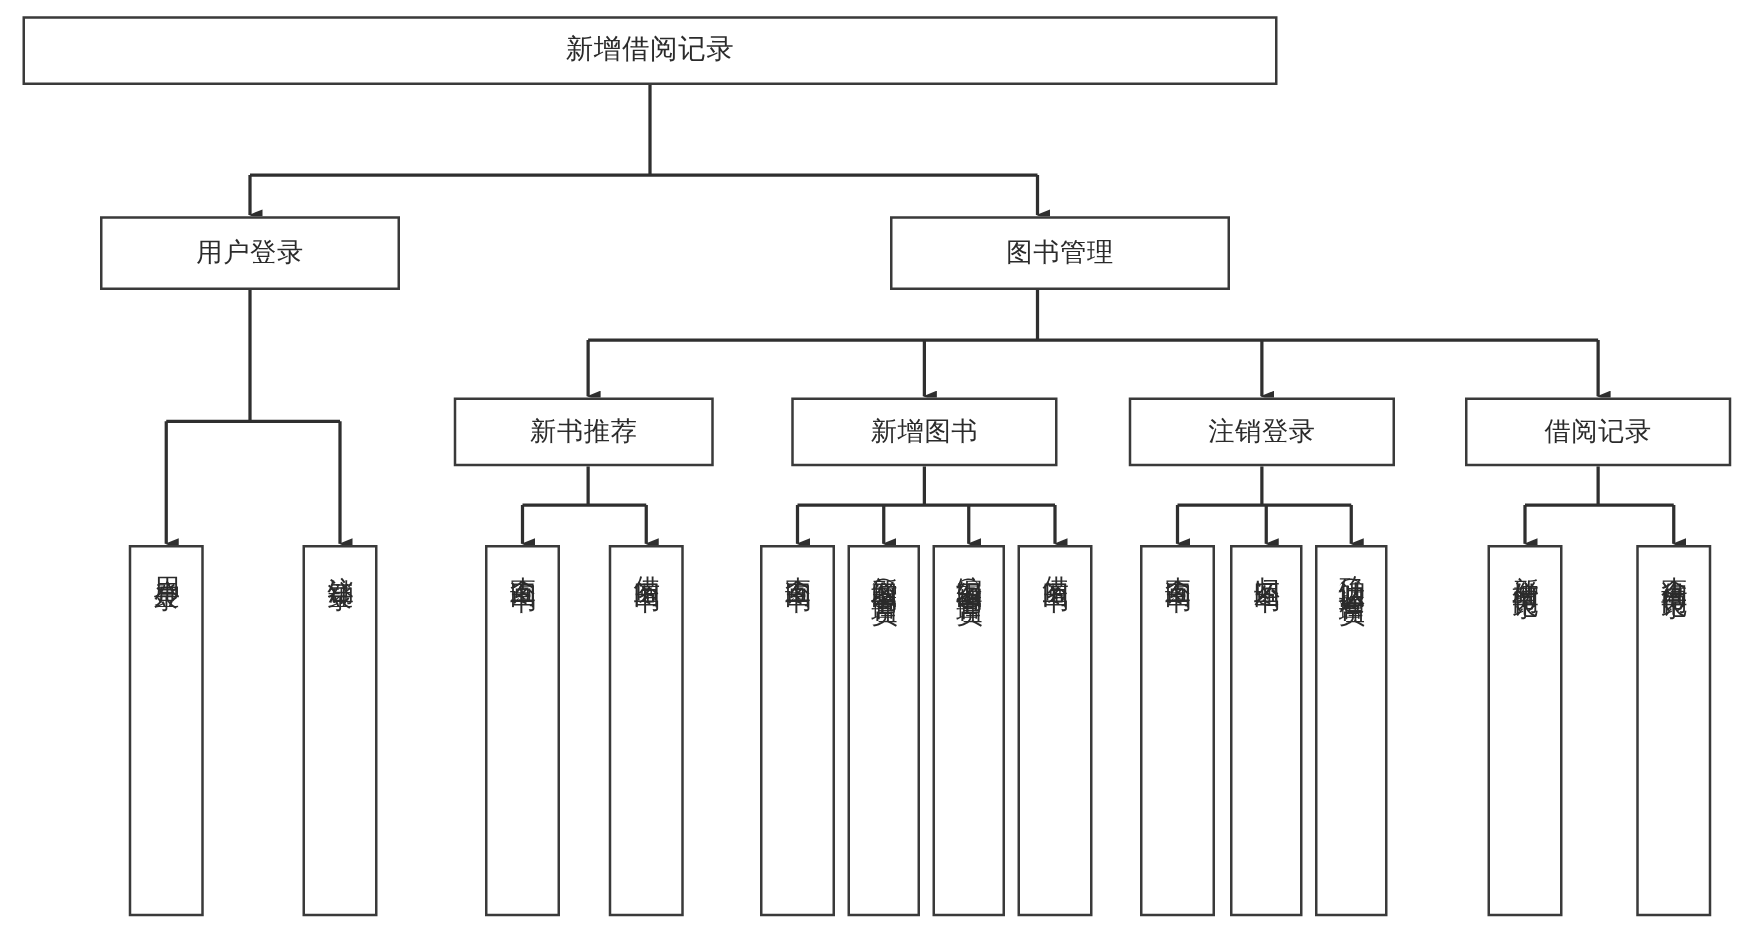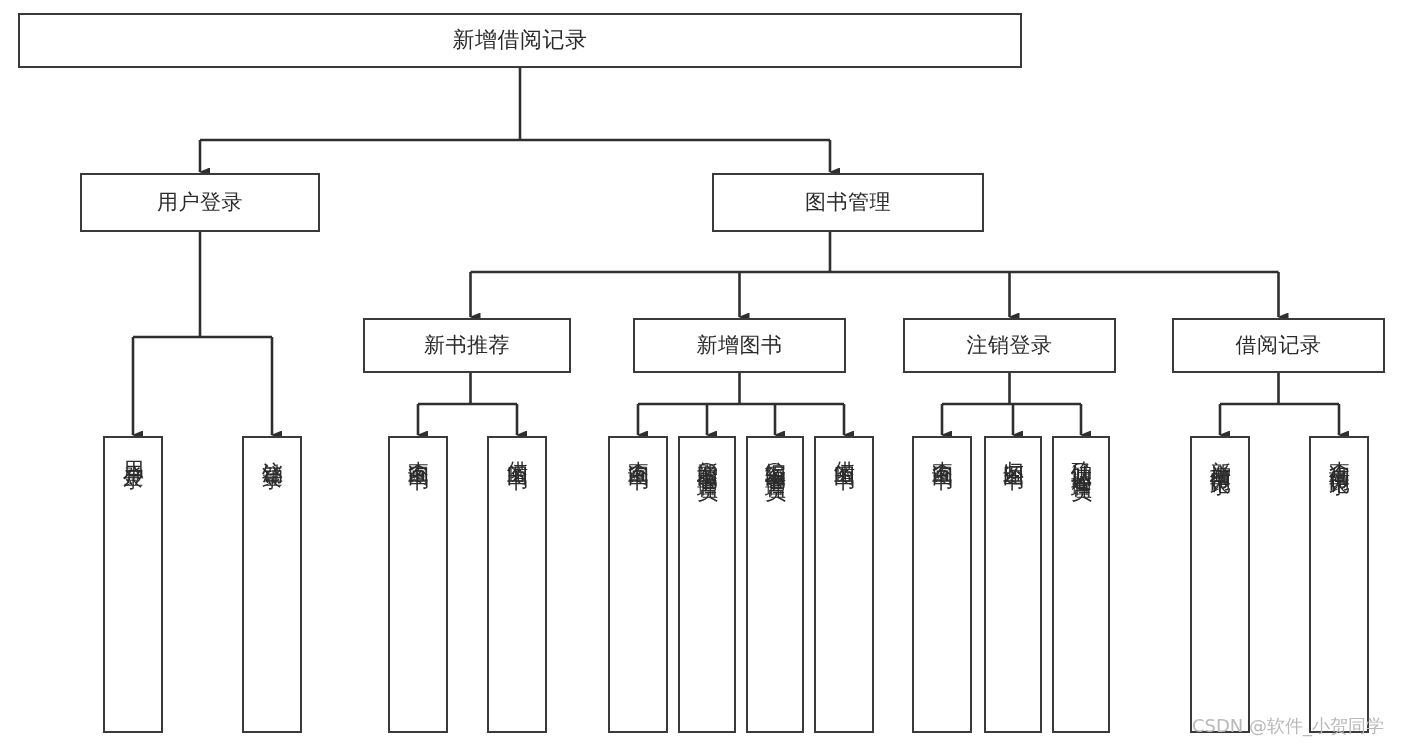--- a/index.html
+++ b/index.html
@@ -178,14 +178,13 @@
         <div class="node-label">确认归还（管理员）</div>
       </div>
       <div class="node vertical" style="left: 1190px; top: 436px; width: 60px; height: 297px;">
         <div class="node-label">新增借阅记录</div>
       </div>
       <div class="node vertical" style="left: 1309px; top: 436px; width: 60px; height: 297px;">
         <div class="node-label">查询借阅记录</div>
       </div>
     </div>
 
-  <div class="watermark" style="left:1192px; top:714px;">CSDN @软件_小贺同学</div>
 </div>
 
 </body></html>

